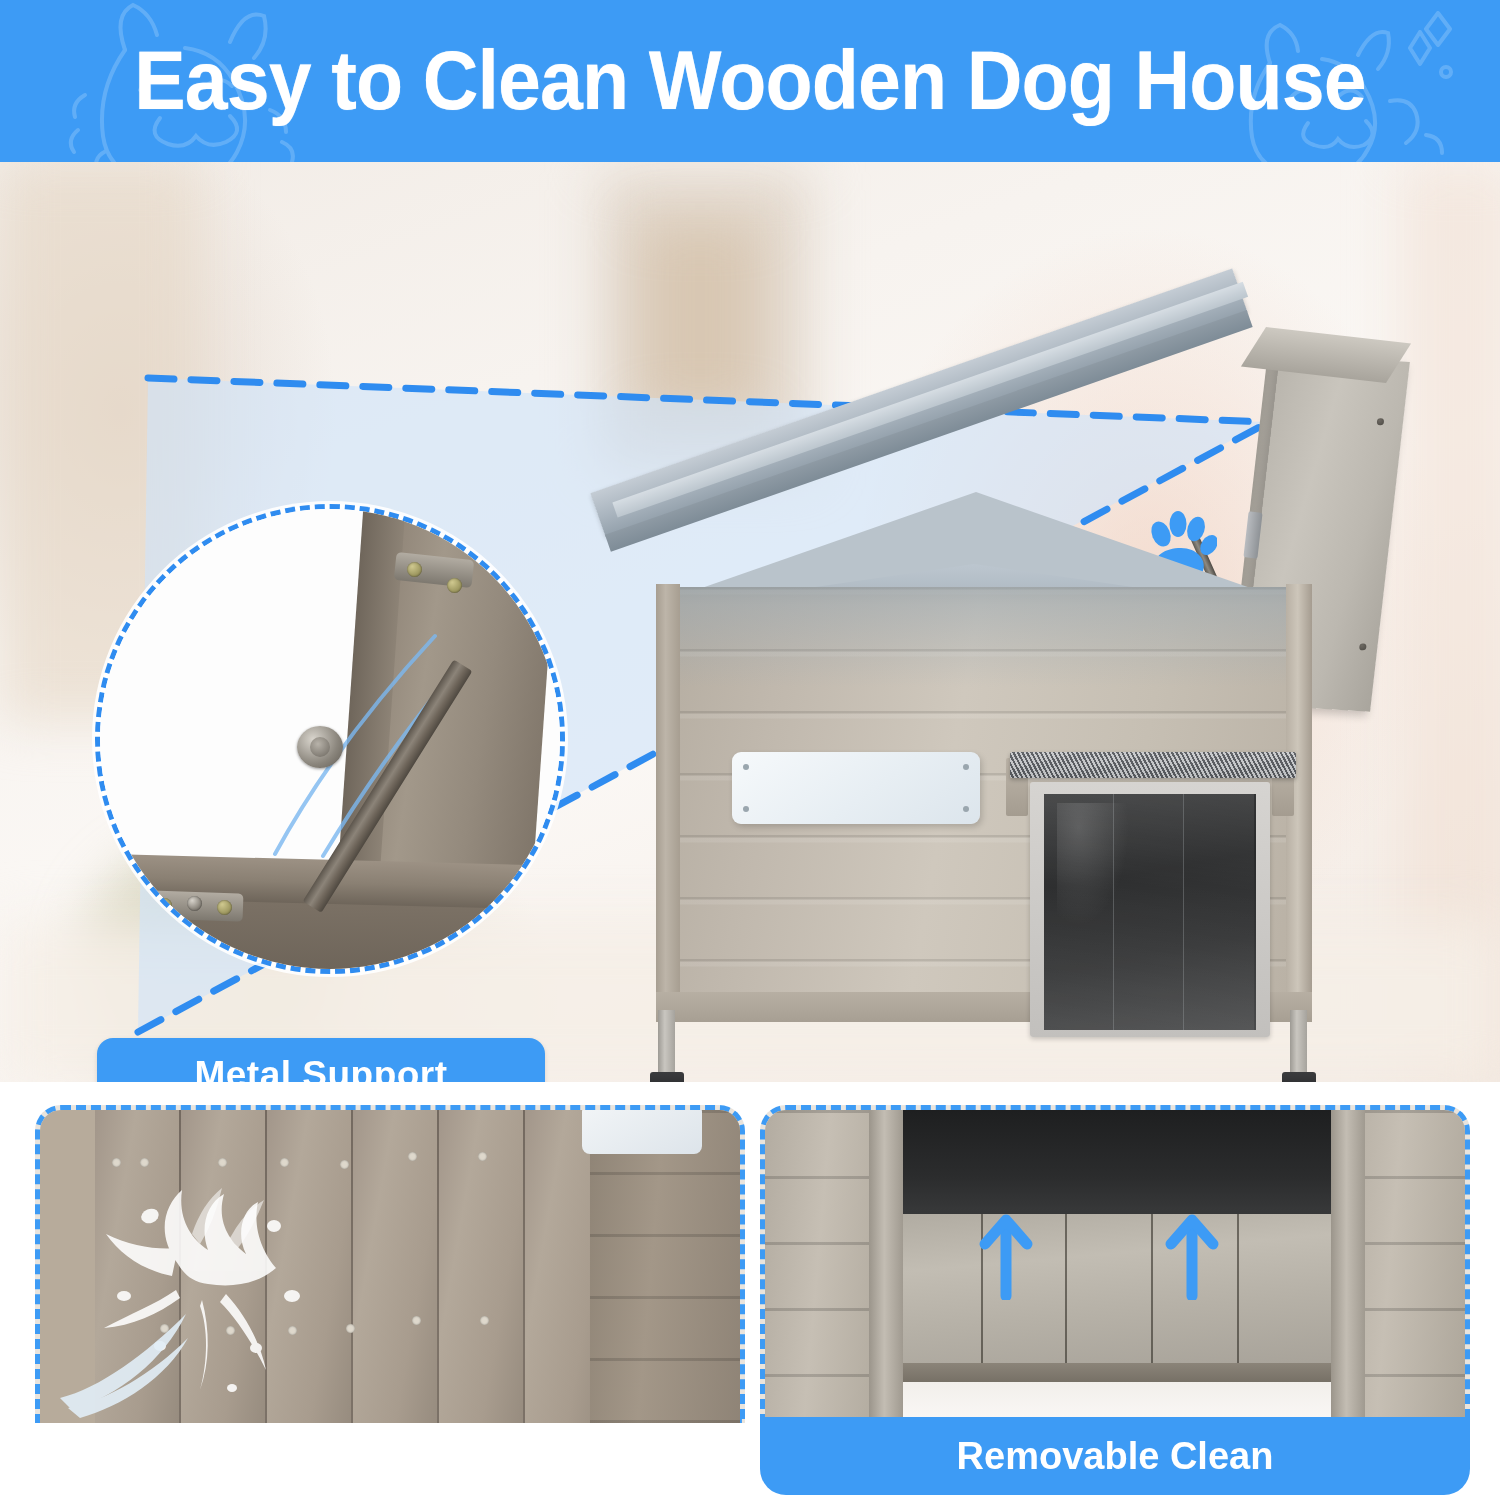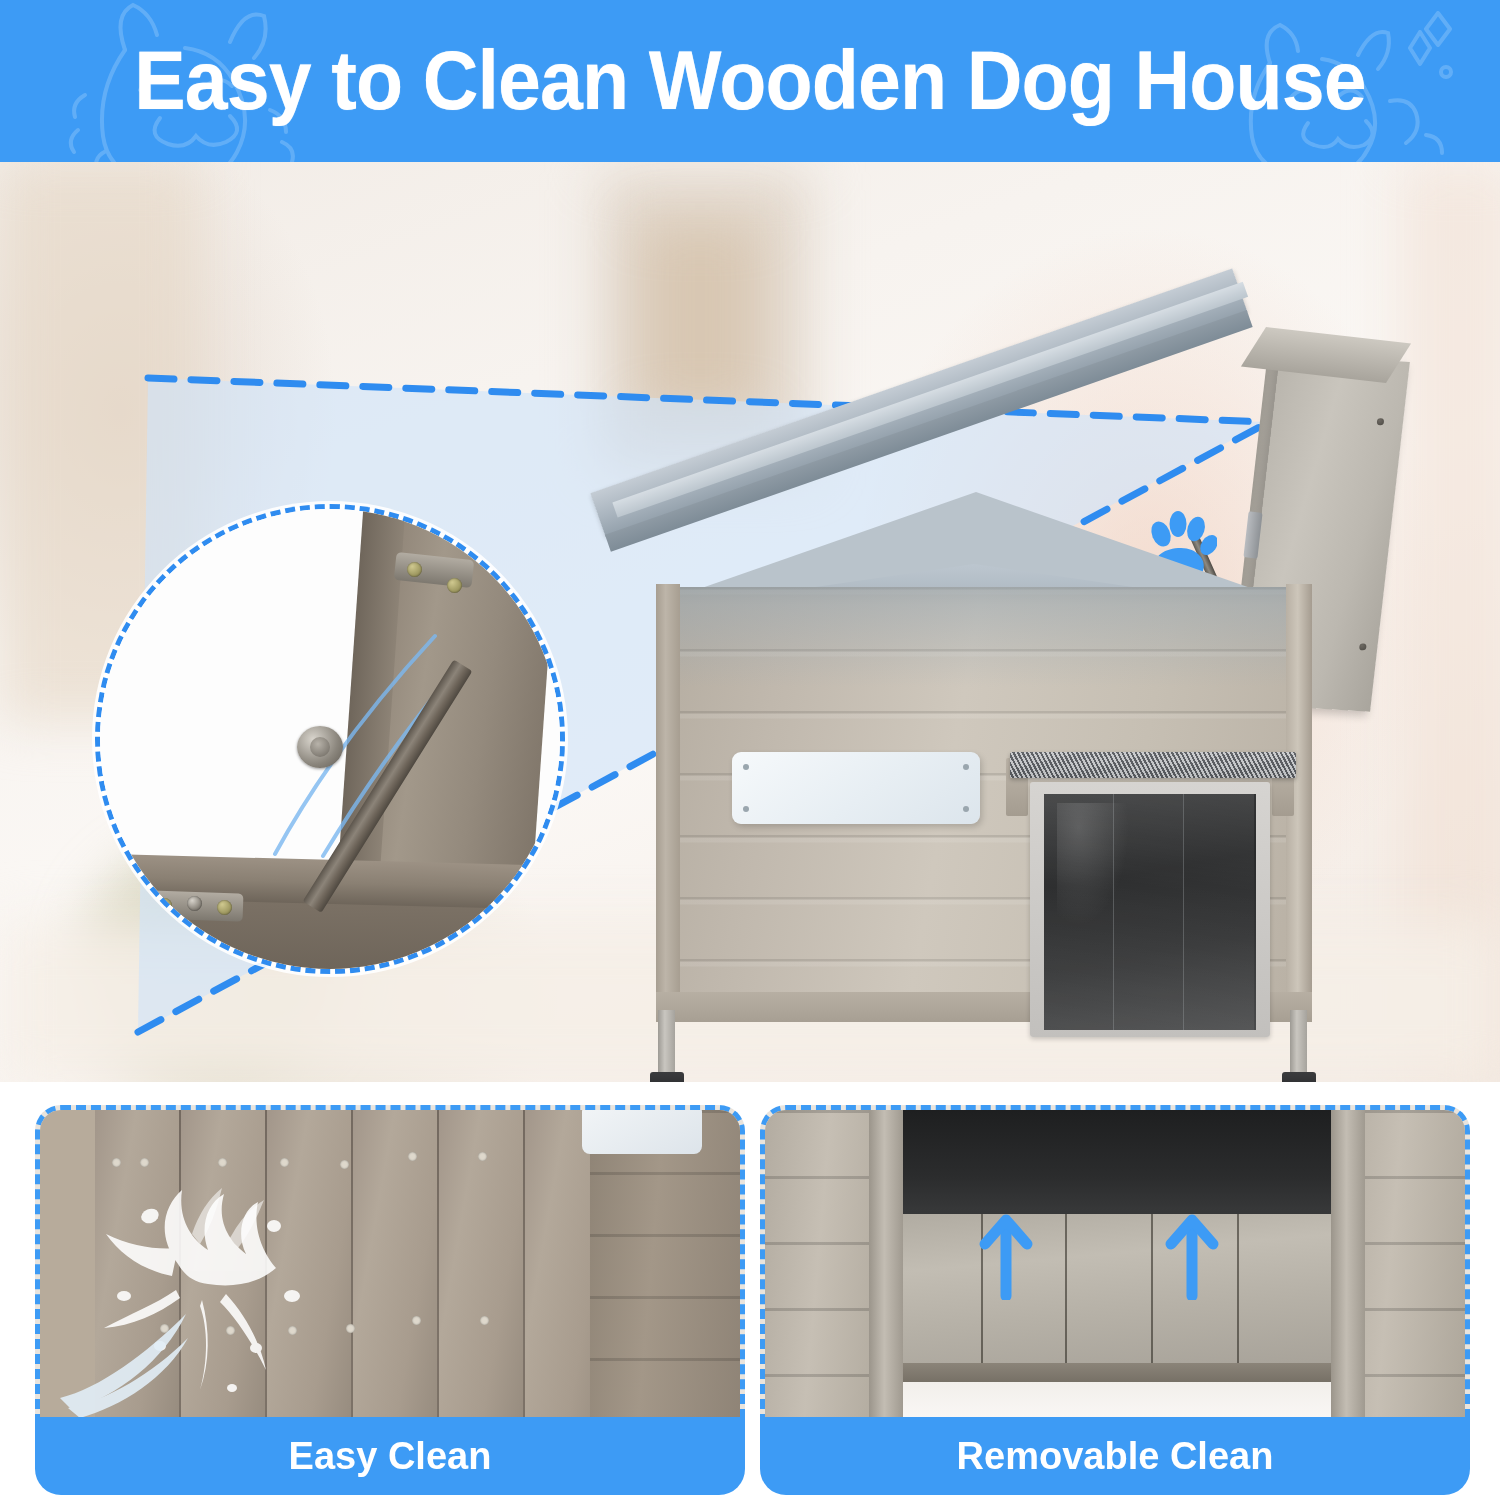--- a/index.html
+++ b/index.html
@@ -498,20 +498,23 @@
       <div class="ci-screw" style="left:312px; top:58px;"></div>
       <div class="ci-screw" style="left:352px; top:74px;"></div>
 
       <div class="ci-brkt" style="left:52px; top:388px; width:96px; transform:rotate(2deg);"></div>
       <div class="ci-screw" style="left:62px;  top:394px;"></div>
       <div class="ci-screw" style="left:122px; top:396px;"></div>
       <div class="ci-screw" style="left:92px;  top:392px; background:radial-gradient(circle at 35% 30%,#d7d3cb,#8c877e 60%,#59554e);"></div>
     </div>
   </div>
 
+  <div class="pill">
+    <span class="pill-text">Metal Support</span>
+  </div>
 </div>
 
 <div class="panel bl">
   <div class="panel-media">
     <div class="planks">
       <div class="plank" style="left:55px;  width:86px;"></div>
       <div class="plank" style="left:141px; width:86px;"></div>
       <div class="plank" style="left:227px; width:86px;"></div>
       <div class="plank" style="left:313px; width:86px;"></div>
       <div class="plank" style="left:399px; width:86px;"></div>
@@ -555,23 +558,20 @@
       <g fill="#e2eef7" opacity="0.9">
         <path d="M0 260 C40 250 86 216 126 176 C104 222 58 258 12 272 Z"></path>
         <path d="M8 270 C48 262 92 236 128 200 C106 240 62 268 20 280 Z"></path>
       </g>
       <g fill="#ffffff" opacity="0.55">
         <path d="M132 96 q10 -30 30 -46 q-8 34 -22 56 z"></path>
         <path d="M170 100 q14 -26 34 -38 q-12 30 -26 48 z"></path>
       </g>
     </svg>
   </div>
-  <div class="panel-label">
-    <span>Easy Clean</span>
-  </div>
 </div>
 
 <div class="panel br">
   <div class="panel-media">
     <div class="br-dark"></div>
 
     <div class="br-floor">
       <div class="br-seam" style="left:78px;"></div>
       <div class="br-seam" style="left:162px;"></div>
       <div class="br-seam" style="left:248px;"></div>

